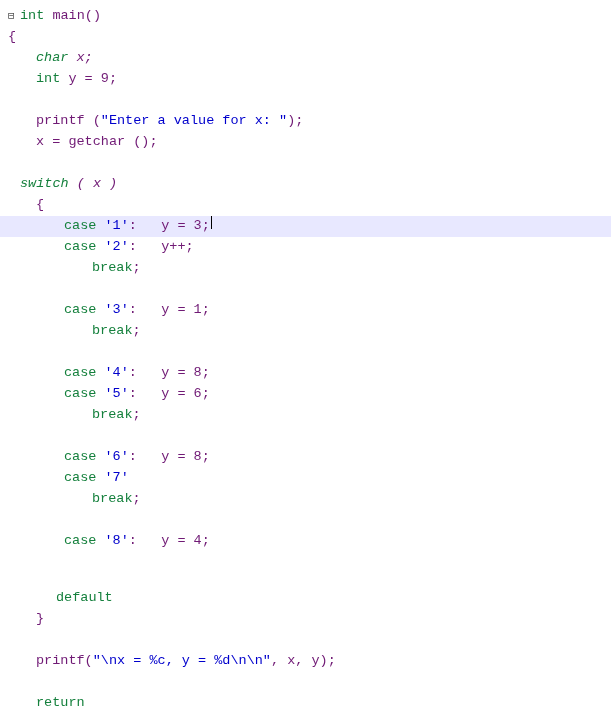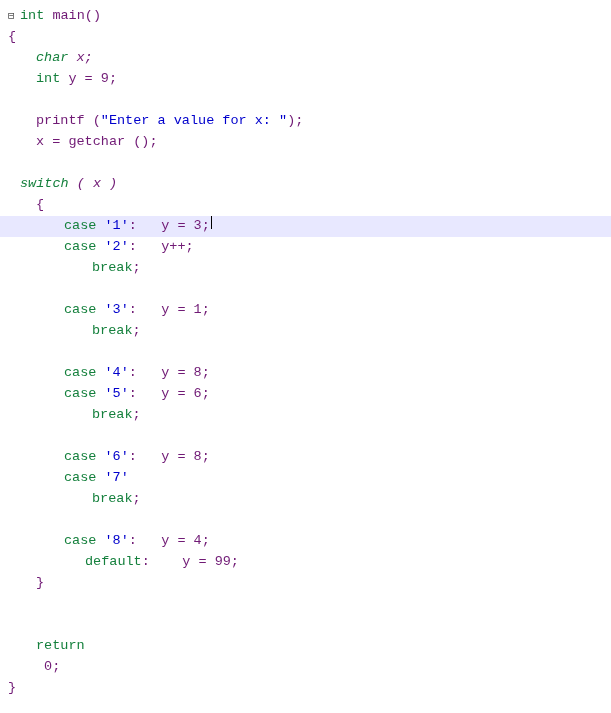--- a/index.html
+++ b/index.html
@@ -90,20 +90,21 @@
       <div class="code-line" style="padding-left: 8px;"></div>
       <div class="code-line" style="padding-left: 64px;"><span class="keyword">case</span><span class="string"> '4'</span><span class="normal">:   y = 8;</span></div>
       <div class="code-line" style="padding-left: 64px;"><span class="keyword">case</span><span class="string"> '5'</span><span class="normal">:   y = 6;</span></div>
       <div class="code-line" style="padding-left: 92px;"><span class="keyword">break</span><span class="normal">;</span></div>
       <div class="code-line" style="padding-left: 8px;"></div>
       <div class="code-line" style="padding-left: 64px;"><span class="keyword">case</span><span class="string"> '6'</span><span class="normal">:   y = 8;</span></div>
       <div class="code-line" style="padding-left: 64px;"><span class="keyword">case</span><span class="string"> '7'</span></div>
       <div class="code-line" style="padding-left: 92px;"><span class="keyword">break</span><span class="normal">;</span></div>
       <div class="code-line" style="padding-left: 8px;"></div>
       <div class="code-line" style="padding-left: 64px;"><span class="keyword">case</span><span class="string"> '8'</span><span class="normal">:   y = 4;</span></div>
-      <div class="code-line" style="padding-left: 85px;"><span class="keyword">default</span><span class="normal">:    y = 99;</span></div>
+      <div class="code-line" style="padding-left: 56px; margin-top: 36px;"><span class="keyword">default</span></div>
       <div class="code-line" style="padding-left: 36px;"><span class="normal">}</span></div>
       <div class="code-line" style="padding-left: 8px;"></div>
+      <div class="code-line" style="padding-left: 36px;"><span class="normal">printf(</span><span class="string">"\nx = %c, y = %d\n\n"</span><span class="normal">, x, y);</span></div>
       <div class="code-line" style="padding-left: 8px;"></div>
       <div class="code-line" style="padding-left: 36px; flex-direction: column;"><span class="keyword">return</span><span class="normal"> 0;</span></div>
       <div class="code-line" style="padding-left: 8px;"><span class="normal">}</span></div>
     </div>
 </div>
 
 </body></html>

